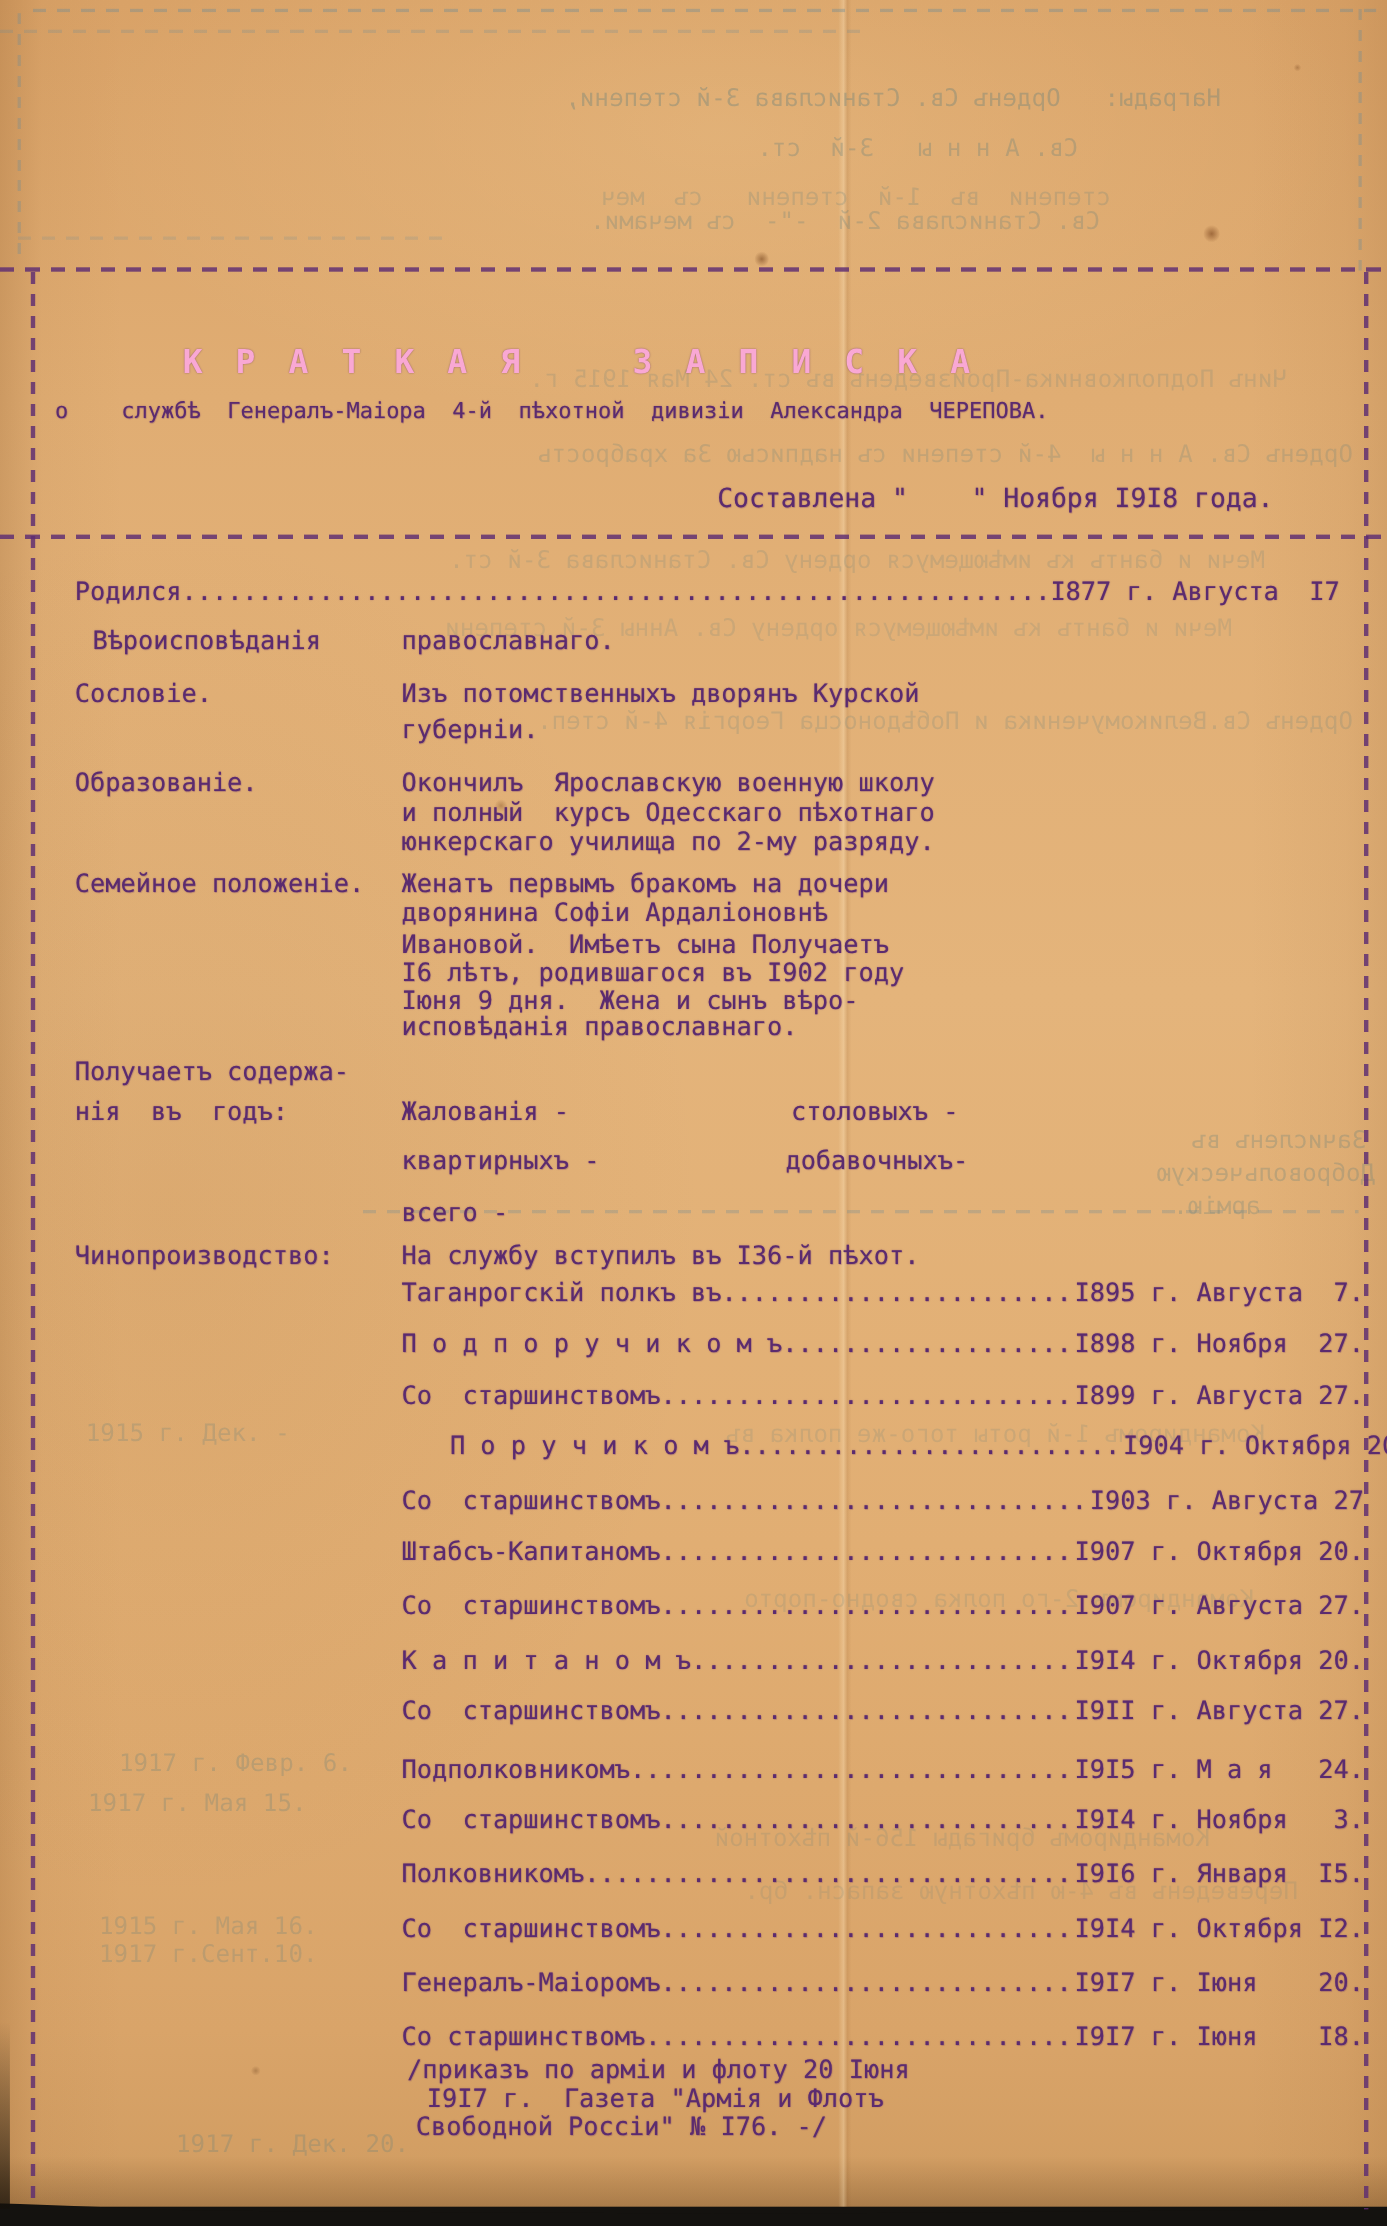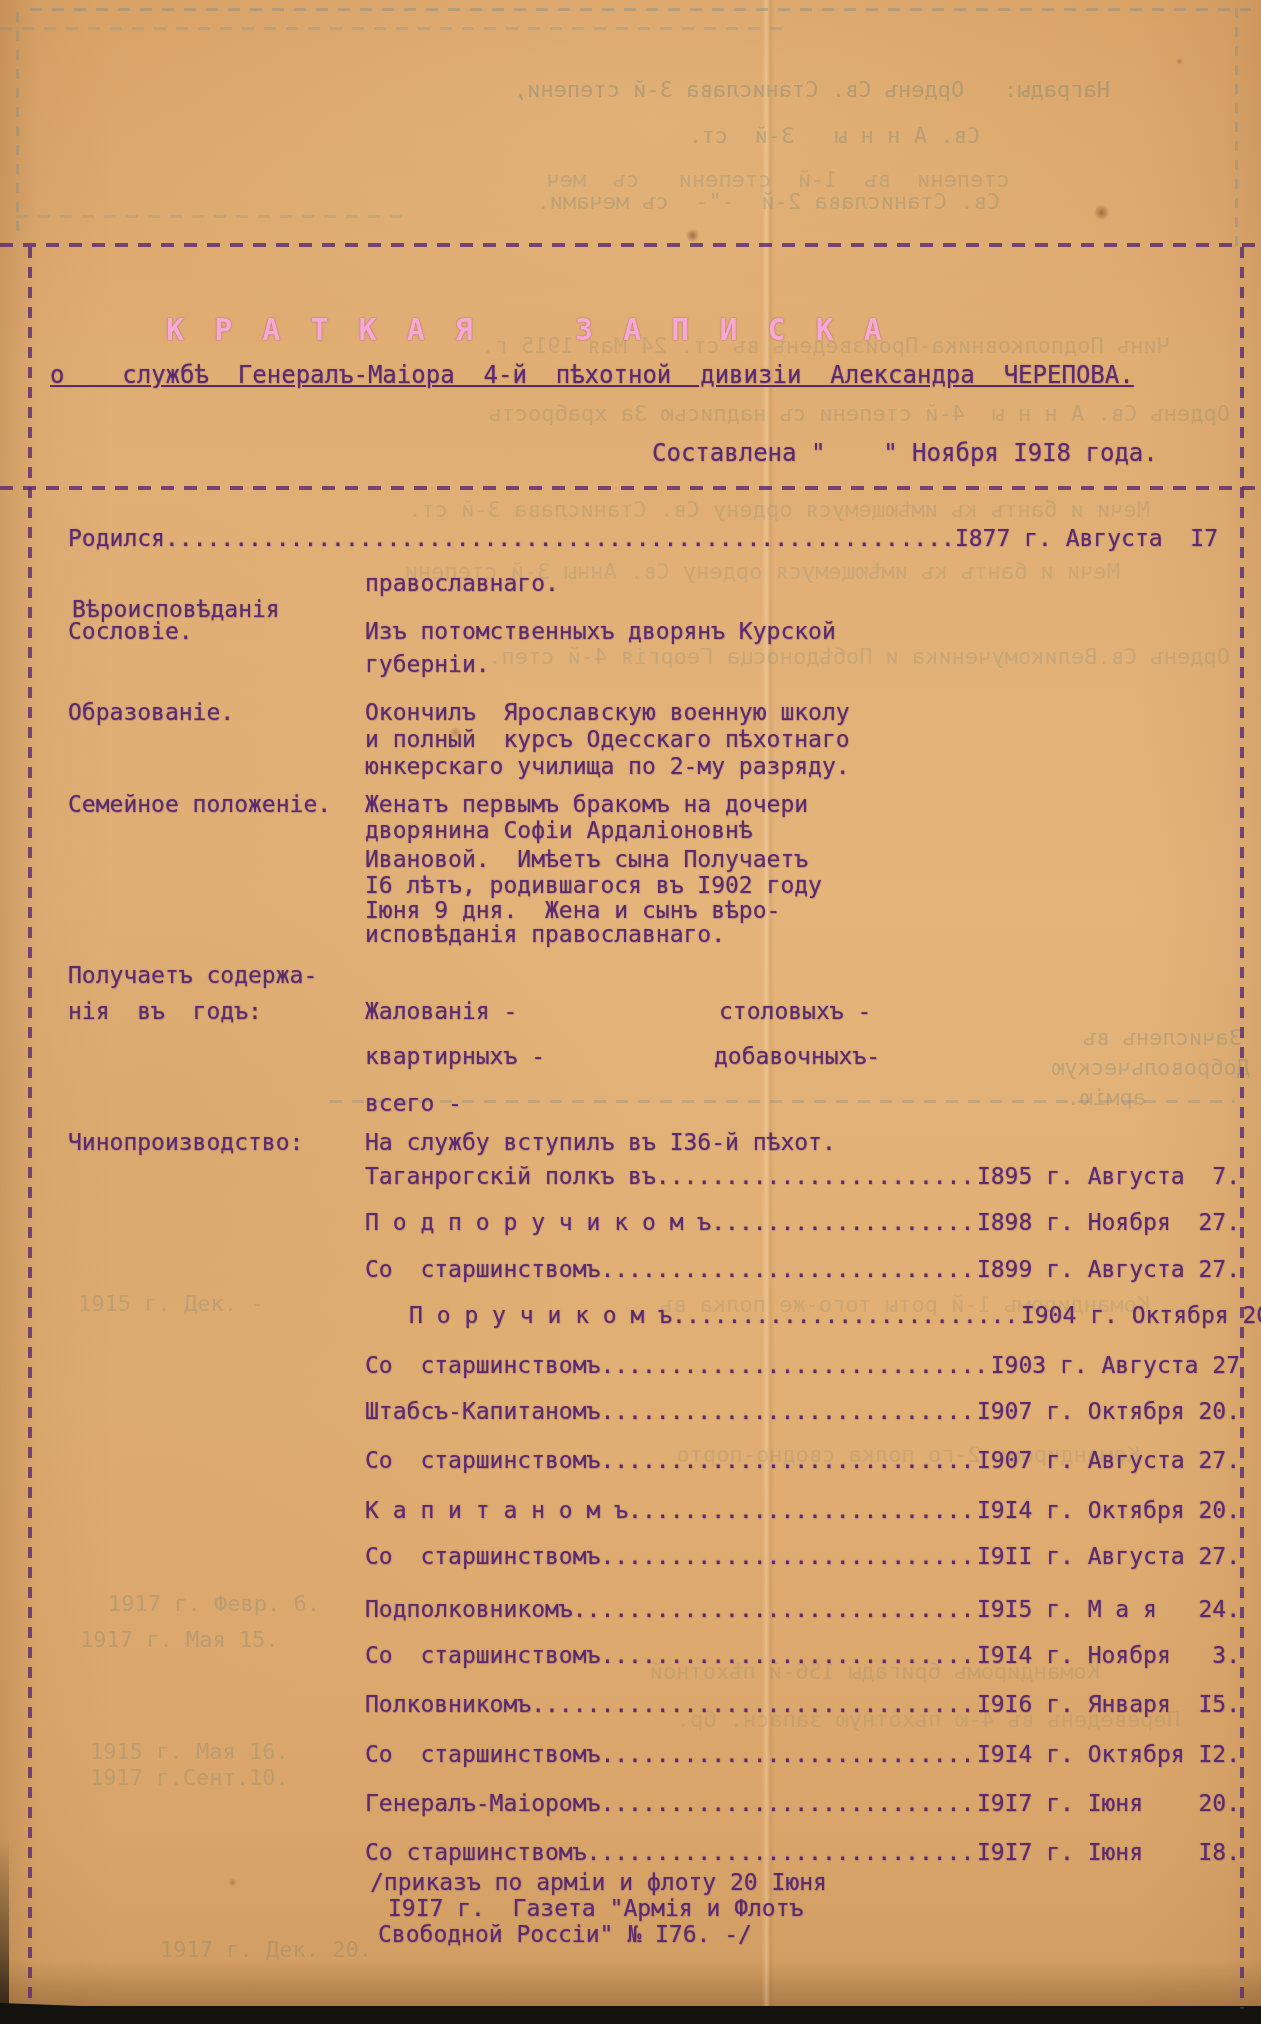--- a/index.html
+++ b/index.html
@@ -38,21 +38,21 @@
     position:absolute;white-space:pre;
     font:23px/1.15 "DejaVu Sans Mono","DejaVu Sans",monospace;
     color:#5b2b6f;
     text-shadow:0 0 1.3px rgba(92,40,112,0.55), 0.6px 0.6px 0 rgba(92,40,112,0.18);
   }
   .title{
     left:0;width:1054px;text-align:center;
     font-size:30px;font-weight:bold;letter-spacing:6px;
     color:#f9a8d4;text-shadow:0 0 1.6px rgba(80,33,95,0.6);
   }
-  .subtitle{font-size:24px;text-decoration:underline;}
+  .subtitle{font-size:20px;}
   
   .hdash{position:absolute;height:4px;background:repeating-linear-gradient(90deg,#5d2c72 0 13px,transparent 13px 23px);opacity:.82;}
   .vdash{position:absolute;width:4px;background:repeating-linear-gradient(180deg,#5d2c72 0 11px,transparent 11px 20px);opacity:.82;}
   .hdash-ghost{position:absolute;height:3px;background:repeating-linear-gradient(90deg,#6c8a95 0 12px,transparent 12px 22px);}
   .vdash-ghost{position:absolute;width:3px;background:repeating-linear-gradient(180deg,#6c8a95 0 10px,transparent 10px 19px);}
   
   .g{
     position:absolute;white-space:pre;overflow:hidden;
     font:22px/1.1 "DejaVu Sans Mono","DejaVu Sans",monospace;
     color:rgba(100,126,122,0.9);filter:blur(0.7px);
@@ -114,21 +114,21 @@
 <div class="vdash" style="top:247px;left:1240px;height:1764px;"></div>
 
 <div class="t title" style="top:313px;">К Р А Т К А Я    З А П И С К А</div>
 <div class="t subtitle" style="top:362px;left:50px;">о    службѣ  Генералъ-Маіора  4-й  пѣхотной  дивизіи  Александра  ЧЕРЕПОВА.</div>
 <div class="t" style="top:440px;left:652px;font-size:24px;">Составлена "    " Ноября I9I8 года.</div>
 
 <div class="t brow" style="top:525px;">
   <span>Родился</span><span class="lead">..........................................................................</span><span>....I877 г. Августа  I7</span>
 </div>
 
-<div class="t" style="top:570px;left:72px;margin-top:26px;">Вѣроисповѣданія</div>
+<div class="t" style="top:570px;left:84px;">Вѣроисповѣданія</div>
 <div class="t" style="top:570px;left:365px;">православнаго.</div>
 
 <div class="t" style="top:618px;left:68px;">Сословіе.</div>
 <div class="t" style="top:618px;left:365px;">Изъ потомственныхъ дворянъ Курской</div>
 <div class="t" style="top:651px;left:365px;">губерніи.</div>
 
 <div class="t" style="top:699px;left:68px;">Образованіе.</div>
 <div class="t" style="top:699px;left:365px;">Окончилъ  Ярославскую военную школу</div>
 <div class="t" style="top:726px;left:365px;">и полный  курсъ Одесскаго пѣхотнаго</div>
 <div class="t" style="top:753px;left:365px;text-align:right;">юнкерскаго училища по 2-му разряду.</div>

